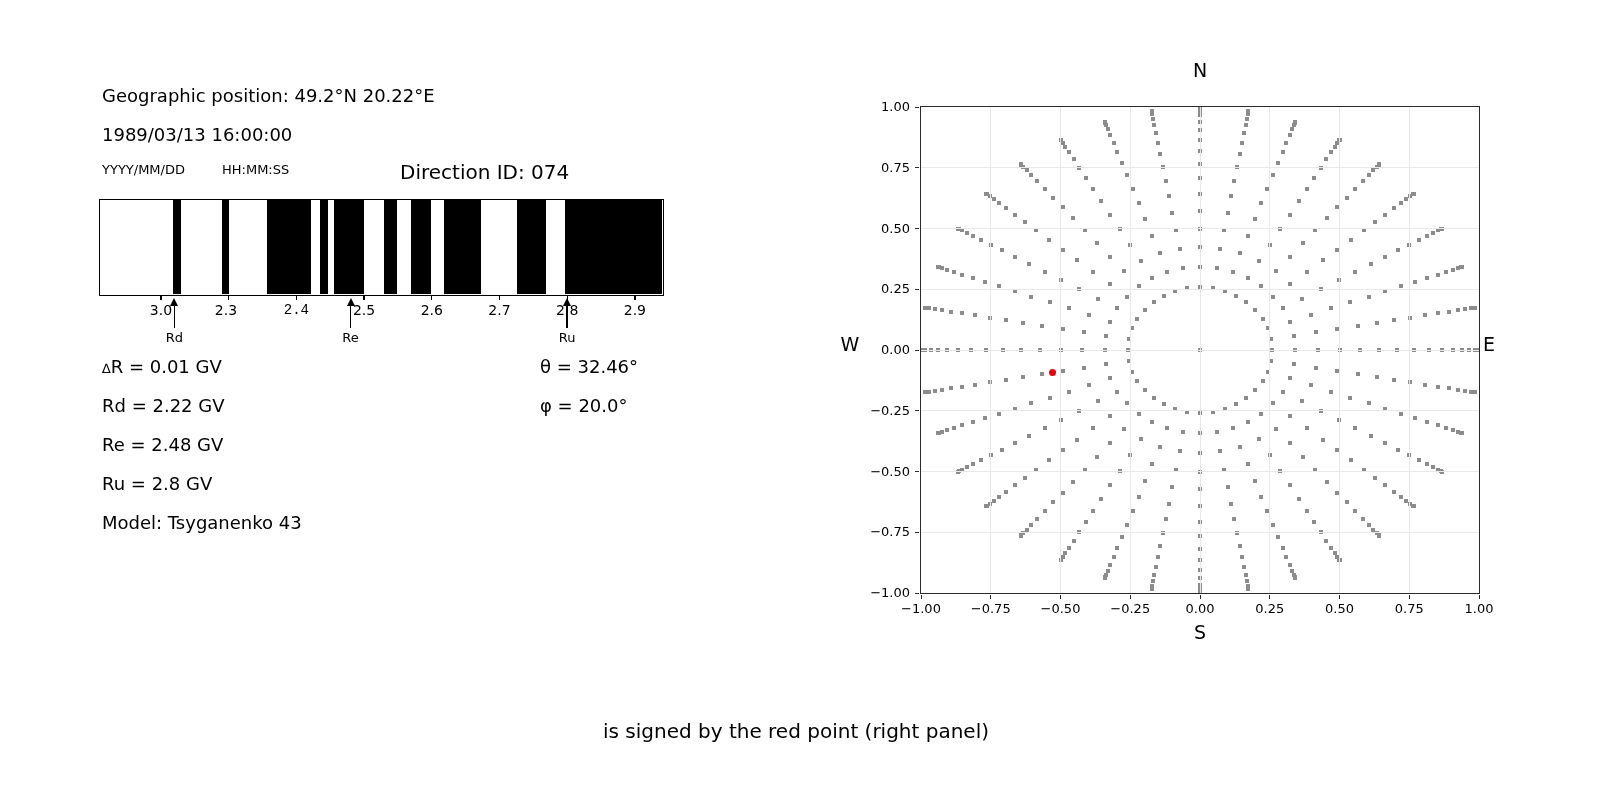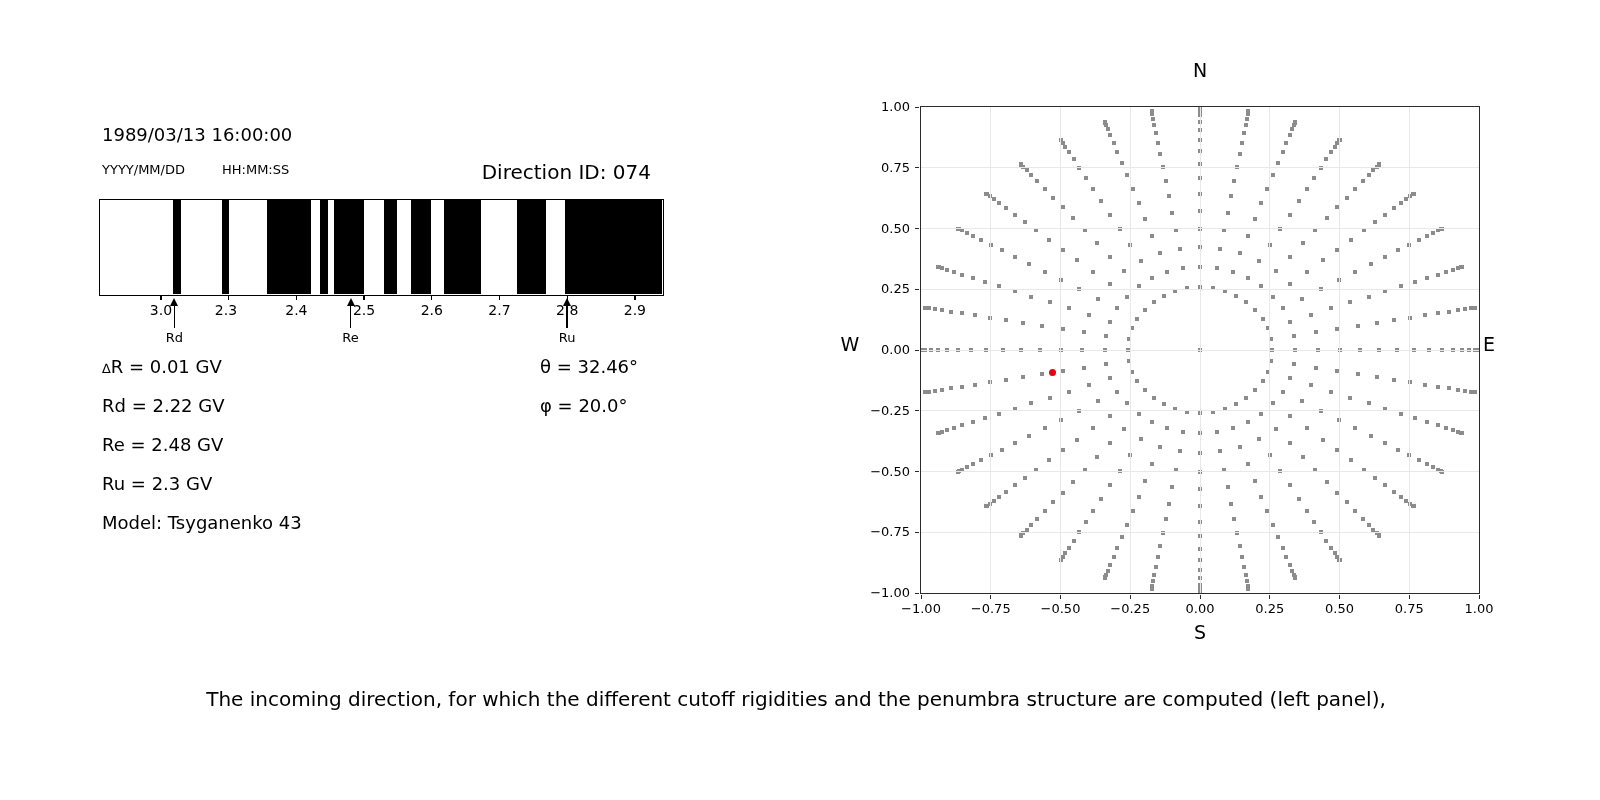--- a/index.html
+++ b/index.html
@@ -6,21 +6,21 @@
   #fig{position:relative;width:1600px;height:800px;background:#ffffff;
        font-family:"DejaVu Sans",sans-serif;color:#000;overflow:hidden;}
   #fig .abs{position:absolute;white-space:nowrap;}
   .t18{font-size:18px;}
   .t13{font-size:13px;}
   .t20{font-size:20px;}
   #geo{left:102px;top:85px;}
   #datetime{left:102px;top:124px;}
   #datefmt{left:102px;top:162px;}
   #timefmt{left:222px;top:162px;}
-  #dirid{left:400px;top:160px;width:251px;text-align:right;}
+  #dirid{left:400px;top:160px;width:251px;}
   #penumbra-wrap{position:absolute;left:99px;top:199px;width:565px;height:97px;
        border:1.5px solid #000;box-sizing:border-box;background:#fff;}
   .pb-band{position:absolute;top:0;height:94px;background:#000;}
   .pb-tick{position:absolute;width:1.2px;height:4px;background:#000;}
   .pb-ticklabel{position:absolute;width:40px;text-align:center;font-size:14px;}
   .pb-arrowhead{position:absolute;width:0;height:0;
        border-left:4px solid transparent;border-right:4px solid transparent;
        border-bottom:8px solid #000;}
   .pb-shaft{position:absolute;width:1.5px;background:#000;}
   .pb-arrowlabel{position:absolute;width:36px;text-align:center;font-size:13px;}
@@ -44,20 +44,21 @@
   #compass-e{left:1462px;top:333px;width:54px;}
   .caption{left:0;width:1592px;text-align:center;font-size:20px;}
   #cap1{top:687px;} #cap2{top:719px;}
   #credit{left:0;top:755px;width:1580px;text-align:center;font-size:12px;}
 </style>
 </head>
 <body>
 
 <div id="fig">
 
+  <span id="geo" class="abs t18">Geographic position: 49.2°N 20.22°E</span>
   <span id="datetime" class="abs t18">1989/03/13 16:00:00</span>
   <span id="datefmt" class="abs t13">YYYY/MM/DD</span>
   <span id="timefmt" class="abs t13">HH:MM:SS</span>
   <span id="dirid" class="abs t20">Direction ID: 074</span>
 
   <div id="penumbra-wrap">
       <div class="pb-band" style="left: 73.1277px; width: 7.44819px; background: rgb(0, 0, 0);"></div>
       <div class="pb-band" style="left: 121.88px; width: 7.44819px; background: rgb(0, 0, 0);"></div>
       <div class="pb-band" style="left: 166.569px; width: 44.012px; background: rgb(0, 0, 0);"></div>
       <div class="pb-band" style="left: 220.06px; width: 8.1253px; background: rgb(0, 0, 0);"></div>
@@ -65,21 +66,21 @@
       <div class="pb-band" style="left: 283.708px; width: 13.5422px; background: rgb(0, 0, 0);"></div>
       <div class="pb-band" style="left: 310.793px; width: 20.3133px; background: rgb(0, 0, 0);"></div>
       <div class="pb-band" style="left: 343.971px; width: 36.5639px; background: rgb(0, 0, 0);"></div>
       <div class="pb-band" style="left: 417.099px; width: 29.1157px; background: rgb(0, 0, 0);"></div>
       <div class="pb-band" style="left: 465.173px; width: 96.8265px; background: rgb(0, 0, 0);"></div>
       <div class="pb-tick" style="left: 60.3398px; top: 96px;"></div>
       <div class="pb-ticklabel" style="left: 40.9398px; top: 102px;">3.0</div>
       <div class="pb-tick" style="left: 128.051px; top: 96px;"></div>
       <div class="pb-ticklabel" style="left: 106px; top: 102px;">2.3</div>
       <div class="pb-tick" style="left: 195.761px; top: 96px;"></div>
-      <div class="pb-ticklabel" style="left: 176.361px; top: 102px;">2.4</div>
+      <div class="pb-ticklabel" style="left: 176.361px; top: 102px; font-family: Liberation Mono, monospace;">2.4</div>
       <div class="pb-tick" style="left: 263.472px; top: 96px;"></div>
       <div class="pb-ticklabel" style="left: 244.072px; top: 102px;">2.5</div>
       <div class="pb-tick" style="left: 331.183px; top: 96px;"></div>
       <div class="pb-ticklabel" style="left: 311.783px; top: 102px;">2.6</div>
       <div class="pb-tick" style="left: 398.894px; top: 96px;"></div>
       <div class="pb-ticklabel" style="left: 379.494px; top: 102px;">2.7</div>
       <div class="pb-tick" style="left: 466.605px; top: 96px;"></div>
       <div class="pb-ticklabel" style="left: 447.205px; top: 102px;">2.8</div>
       <div class="pb-tick" style="left: 534.316px; top: 96px;"></div>
       <div class="pb-ticklabel" style="left: 514.916px; top: 102px;">2.9</div>
@@ -90,21 +91,21 @@
       <div class="pb-shaft" style="left: 249.78px; top: 105px; height: 23px;"></div>
       <div class="pb-arrowlabel" style="left: 232.53px; top: 130px;">Re</div>
       <div class="pb-arrowhead" style="left: 463.205px; top: 98px;"></div>
       <div class="pb-shaft" style="left: 466.455px; top: 105px; height: 23px;"></div>
       <div class="pb-arrowlabel" style="left: 449.205px; top: 130px;">Ru</div>
     </div>
 
   <span id="p-delta" class="abs t18 param"><span class="delta-sym">∆</span><span>R = 0.01 GV</span></span>
   <span id="p-rd" class="abs t18 param">Rd = 2.22 GV</span>
   <span id="p-re" class="abs t18 param">Re = 2.48 GV</span>
-  <span id="p-ru" class="abs t18 param">Ru = 2.3 GV</span>
+  <span id="p-ru" class="abs t18 param">Ru = 2.8 GV</span>
   <span id="p-model" class="abs t18 param">Model: Tsyganenko 43</span>
   <span id="p-theta" class="abs t18">θ = 32.46°</span>
   <span id="p-phi" class="abs t18">φ = 20.0°</span>
 
   <div id="direction-wrap">
     <div id="dots-layer">
         <div class="dot" style="left: 277px; top: 178.107px; background: rgb(140, 140, 140);"></div>
         <div class="dot" style="left: 277px; top: 157.889px; background: rgb(140, 140, 140);"></div>
         <div class="dot" style="left: 277px; top: 138.304px; background: rgb(140, 140, 140);"></div>
         <div class="dot" style="left: 277px; top: 119.5px; background: rgb(140, 140, 140);"></div>
@@ -697,21 +698,21 @@
       <div class="gridline" style="left: 0px; top: 121px; width: 558px; height: 1px; background: rgb(232, 232, 232);"></div>
       <div class="gridline" style="left: 487.75px; top: 0px; width: 1px; height: 486px; background: rgb(232, 232, 232);"></div>
       <div class="gridline" style="left: 0px; top: 60.25px; width: 558px; height: 1px; background: rgb(232, 232, 232);"></div>
     </div>
 
   <span id="compass-n" class="abs compass">N</span>
   <span id="compass-s" class="abs compass">S</span>
   <span id="compass-w" class="abs compass">W</span>
   <span id="compass-e" class="abs compass">E</span>
 
-  <span id="cap1" class="abs caption">The incoming direction, for which the different cutoff rigidities and the penumbra structure are computed (left panel),</span>
+  <span id="cap2" class="abs caption">is signed by the red point (right panel)</span>
 
 <div class="sc-tick" style="left: 920.5px; top: 595px; width: 1px; height: 4px;"></div>
     <div class="sc-xlabel" style="left: 896px; top: 601px;">−1.00</div>
     <div class="sc-tick" style="left: 915px; top: 592.5px; width: 4px; height: 1px;"></div>
     <div class="sc-ylabel" style="left: 846px; top: 585px;">−1.00</div>
     <div class="sc-tick" style="left: 990.25px; top: 595px; width: 1px; height: 4px;"></div>
     <div class="sc-xlabel" style="left: 965.75px; top: 601px;">−0.75</div>
     <div class="sc-tick" style="left: 915px; top: 531.75px; width: 4px; height: 1px;"></div>
     <div class="sc-ylabel" style="left: 846px; top: 524.25px;">−0.75</div>
     <div class="sc-tick" style="left: 1060px; top: 595px; width: 1px; height: 4px;"></div>

